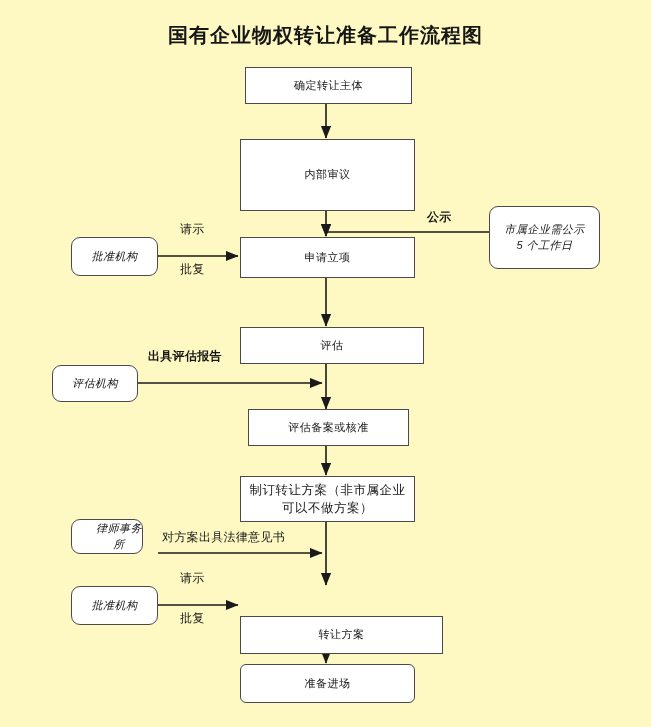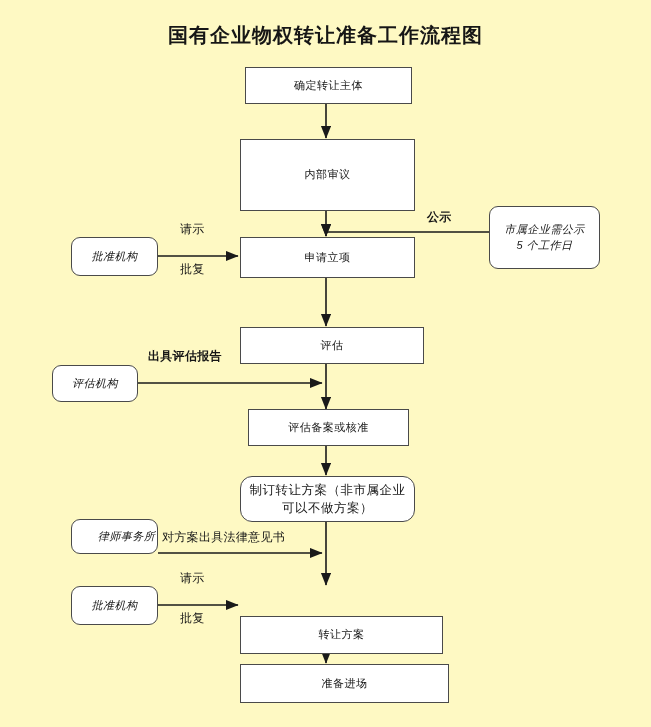--- a/index.html
+++ b/index.html
@@ -120,47 +120,47 @@
   </div>
 
   <div class="node" style="left:240px; top:327px; width:184px; height:37px;">
     <span>评估</span>
   </div>
 
   <div class="node" style="left:248px; top:409px; width:161px; height:37px;">
     <span>评估备案或核准</span>
   </div>
 
-  <div class="node" style="left:240px; top:476px; width:175px; height:46px; font-size:12.5px;border-radius:12px;">
+  <div class="node" style="left:240px; top:476px; width:175px; height:46px; font-size:12.5px;">
     <span>制订转让方案（非市属企业</span>
     <span class="line2">可以不做方案）</span>
   </div>
 
   <div class="node" style="left:240px; top:616px; width:203px; height:38px;">
     <span>转让方案</span>
   </div>
 
-  <div class="node" style="left:240px; top:664px; width:209px; height:39px;">
+  <div class="node" style="left:240px; top:664px; width:175px; height:39px;border-radius:6px;">
     <span>准备进场</span>
   </div>
 
   <div class="node rounded" style="left:71px; top:237px; width:87px; height:39px;">
     <span>批准机构</span>
   </div>
 
   <div class="node rounded" style="left:489px; top:206px; width:111px; height:63px;">
     <span>市属企业需公示</span>
     <span class="line2">5 个工作日</span>
   </div>
 
   <div class="node rounded" style="left:52px; top:365px; width:86px; height:37px;">
     <span>评估机构</span>
   </div>
 
-  <div class="node rounded" style="left:71px; top:519px; width:87px; height:35px;padding-left:24px;">
+  <div class="node rounded" style="left:71px; top:519px; width:72px; height:35px;padding-left:24px;">
     <span>律师事务所</span>
   </div>
 
   <div class="node rounded" style="left:71px; top:586px; width:87px; height:39px;">
     <span>批准机构</span>
   </div>
 
   <div class="edge-label" style="left:180px; top:221px;">请示</div>
 
   <div class="edge-label" style="left:180px; top:261px;">批复</div>

